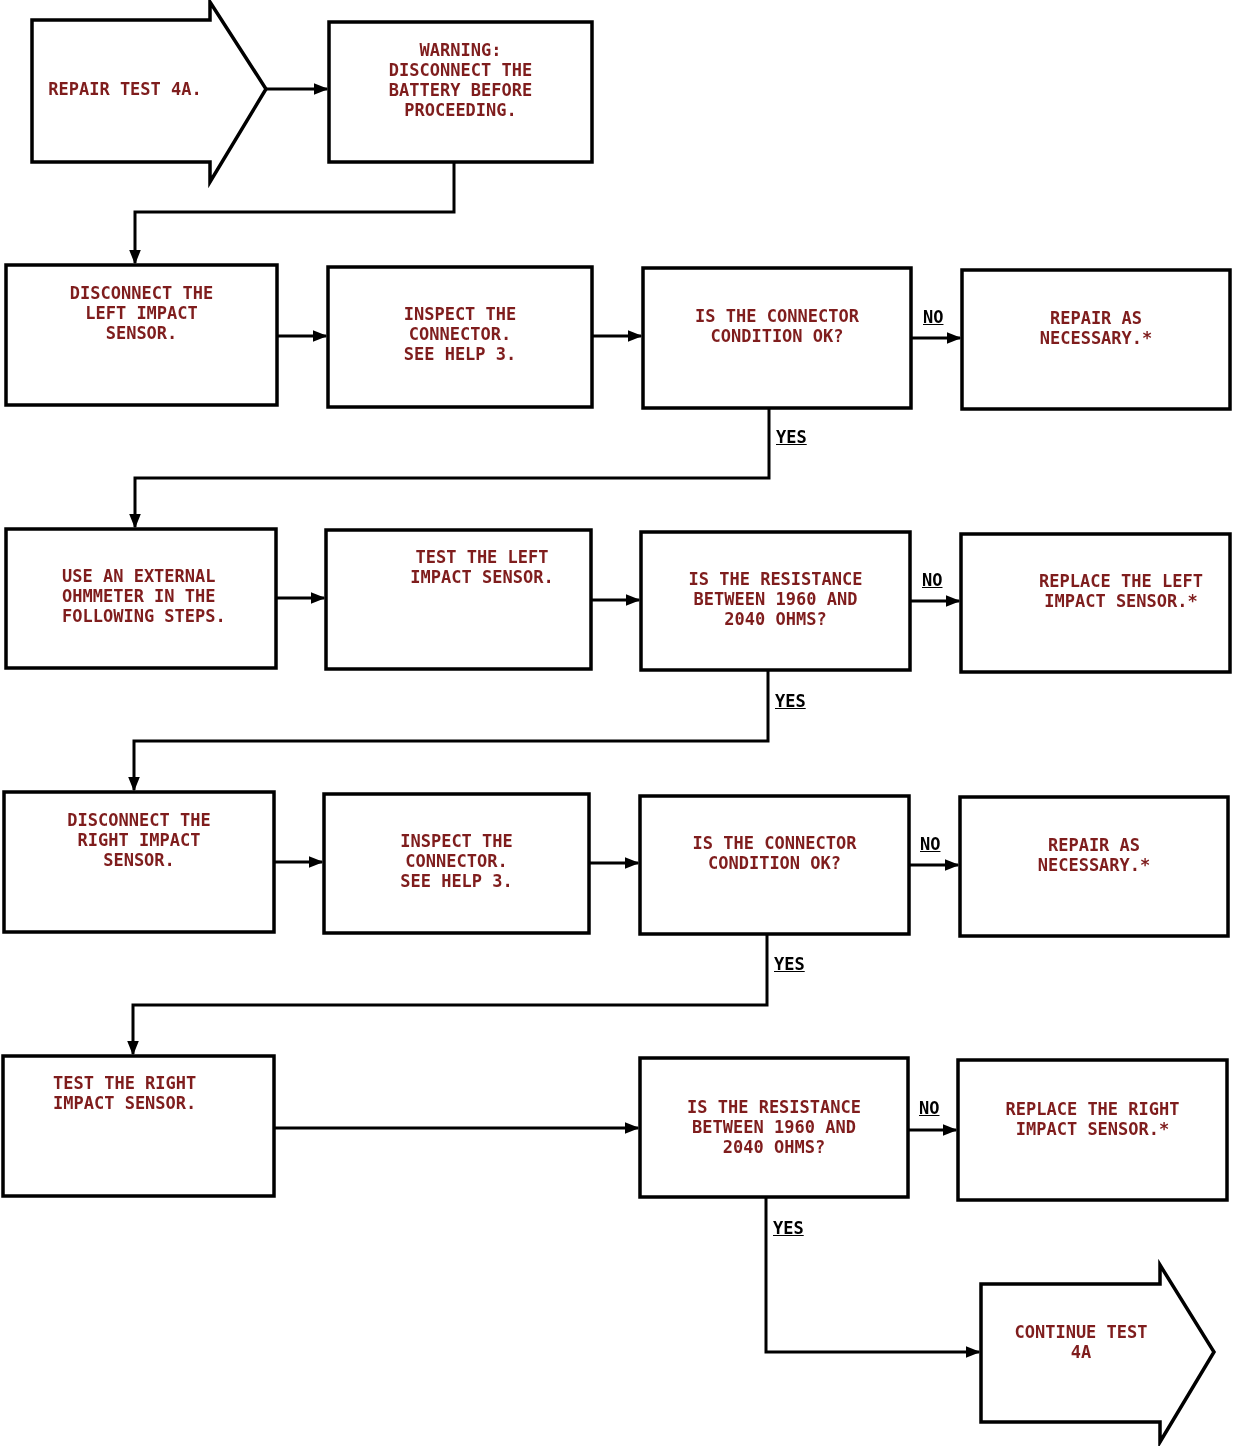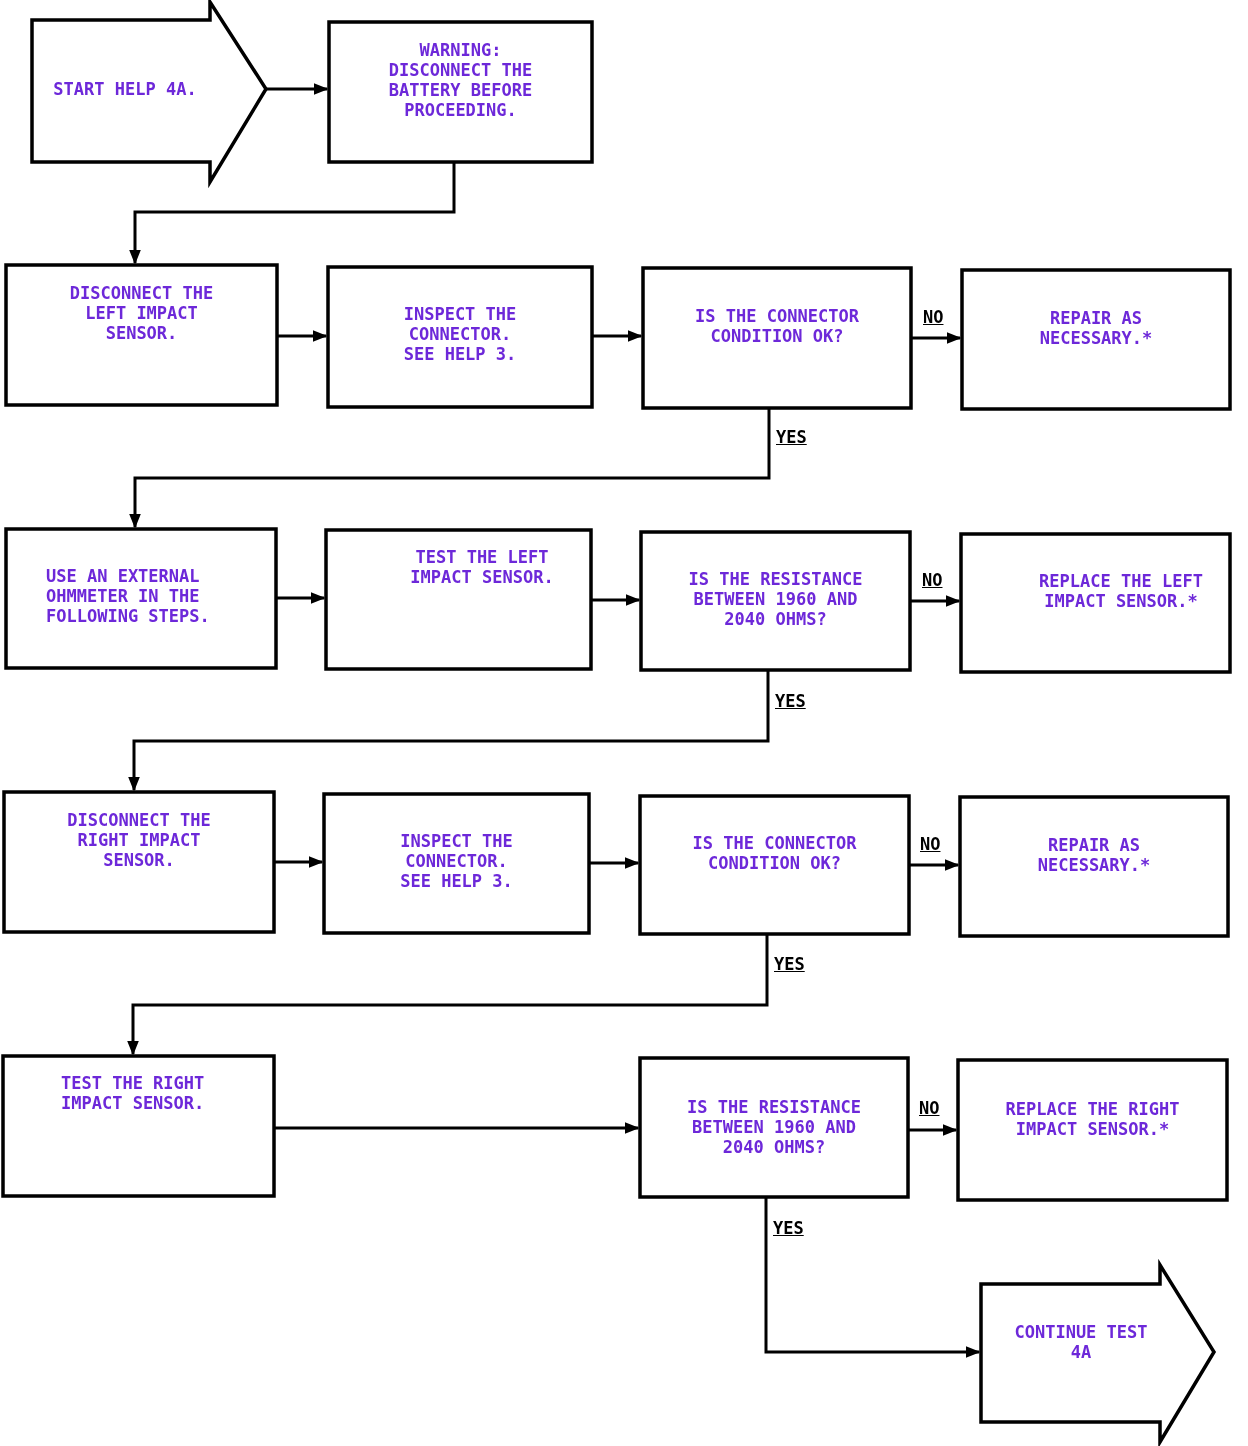--- a/index.html
+++ b/index.html
@@ -4,21 +4,21 @@
 <style>
   html, body { margin: 0; padding: 0; background: #ffffff; }
   body { width: 1248px; height: 1446px; position: relative; overflow: hidden; }
   #canvas { position: absolute; left: 0; top: 0; width: 1248px; height: 1446px; }
   .lbl {
     position: absolute;
     font-family: "DejaVu Sans Mono", monospace;
     font-weight: bold;
     font-size: 17px;
     line-height: 20px;
-    color: #6d28d9;
+    color: #7f1d1d;
     text-align: center;
     white-space: pre;
     letter-spacing: 0px;
   }
   .edge-lbl {
     position: absolute;
     font-family: "DejaVu Sans Mono", monospace;
     font-weight: bold;
     font-size: 17px;
     color: #000;
@@ -76,38 +76,38 @@
     <line x1="274" y1="862" x2="322" y2="862" marker-end="url(#dot)"></line>
     <line x1="589" y1="863" x2="638" y2="863" marker-end="url(#dot)"></line>
     <line x1="909" y1="865" x2="958" y2="865" marker-end="url(#dot)"></line>
     <polyline points="767,934 767,1005 133,1005 133,1054" marker-end="url(#dot)"></polyline>
     <line x1="274" y1="1128" x2="638" y2="1128" marker-end="url(#dot)"></line>
     <line x1="908" y1="1130" x2="956" y2="1130" marker-end="url(#dot)"></line>
     <polyline points="766,1197 766,1352 979,1352" marker-end="url(#dot)"></polyline>
   </g>
 </svg>
 
-<div class="lbl" style="left:40px; top:79px; width:170px;">START HELP 4A.</div>
+<div class="lbl" style="left:40px; top:79px; width:170px;">REPAIR TEST 4A.</div>
 <div class="lbl" style="left:329px; top:40px; width:263px;">WARNING:
 DISCONNECT THE
 BATTERY BEFORE
 PROCEEDING.</div>
 
 <div class="lbl" style="left:6px; top:283px; width:271px;">DISCONNECT THE
 LEFT IMPACT
 SENSOR.</div>
 <div class="lbl" style="left:328px; top:304px; width:264px;">INSPECT THE
 CONNECTOR.
 SEE HELP 3.</div>
 <div class="lbl" style="left:643px; top:306px; width:268px;">IS THE CONNECTOR
 CONDITION OK?</div>
 <div class="lbl" style="left:962px; top:308px; width:268px;">REPAIR AS
 NECESSARY.*</div>
 
-<div class="lbl" style="left:6px; top:566px; width:270px; text-align:left; padding-left:40px; box-sizing:border-box;">USE AN EXTERNAL
+<div class="lbl" style="left:22px; top:566px; width:270px; text-align:left; padding-left:40px; box-sizing:border-box;">USE AN EXTERNAL
 OHMMETER IN THE
 FOLLOWING STEPS.</div>
 <div class="lbl" style="left:326px; top:547px; width:265px; text-align:center; padding-left:47px; box-sizing:border-box;">TEST THE LEFT
 IMPACT SENSOR.</div>
 <div class="lbl" style="left:641px; top:569px; width:269px;">IS THE RESISTANCE
 BETWEEN 1960 AND
 2040 OHMS?</div>
 <div class="lbl" style="left:961px; top:571px; width:320px;">REPLACE THE LEFT
 IMPACT SENSOR.*</div>
 
@@ -115,21 +115,21 @@
 RIGHT IMPACT
 SENSOR.</div>
 <div class="lbl" style="left:324px; top:831px; width:265px;">INSPECT THE
 CONNECTOR.
 SEE HELP 3.</div>
 <div class="lbl" style="left:640px; top:833px; width:269px;">IS THE CONNECTOR
 CONDITION OK?</div>
 <div class="lbl" style="left:960px; top:835px; width:268px;">REPAIR AS
 NECESSARY.*</div>
 
-<div class="lbl" style="left:11px; top:1073px; width:302px; text-align:left; padding-left:50px; box-sizing:border-box;">TEST THE RIGHT
+<div class="lbl" style="left:3px; top:1073px; width:302px; text-align:left; padding-left:50px; box-sizing:border-box;">TEST THE RIGHT
 IMPACT SENSOR.</div>
 <div class="lbl" style="left:640px; top:1097px; width:268px;">IS THE RESISTANCE
 BETWEEN 1960 AND
 2040 OHMS?</div>
 <div class="lbl" style="left:958px; top:1099px; width:269px;">REPLACE THE RIGHT
 IMPACT SENSOR.*</div>
 
 <div class="lbl" style="left:981px; top:1322px; width:200px;">CONTINUE TEST
 4A</div>
 

